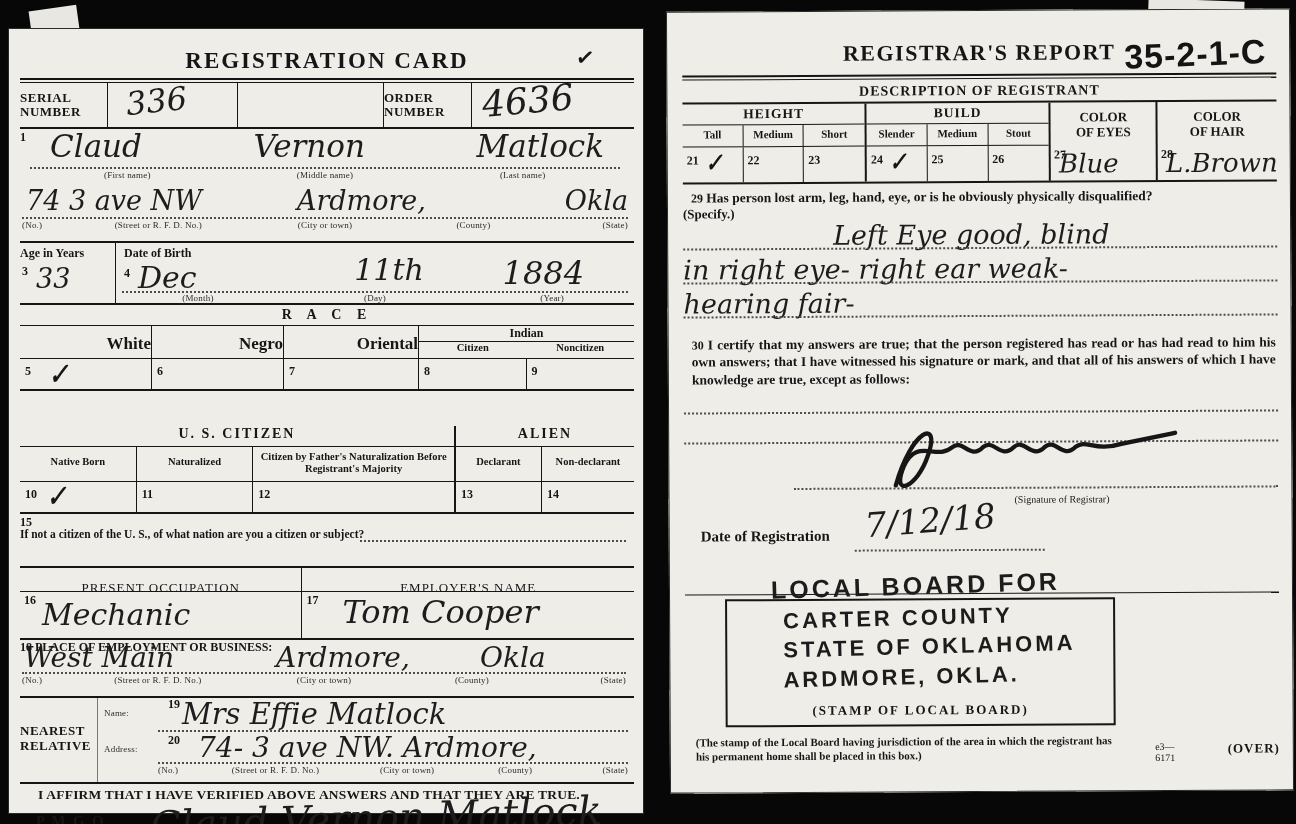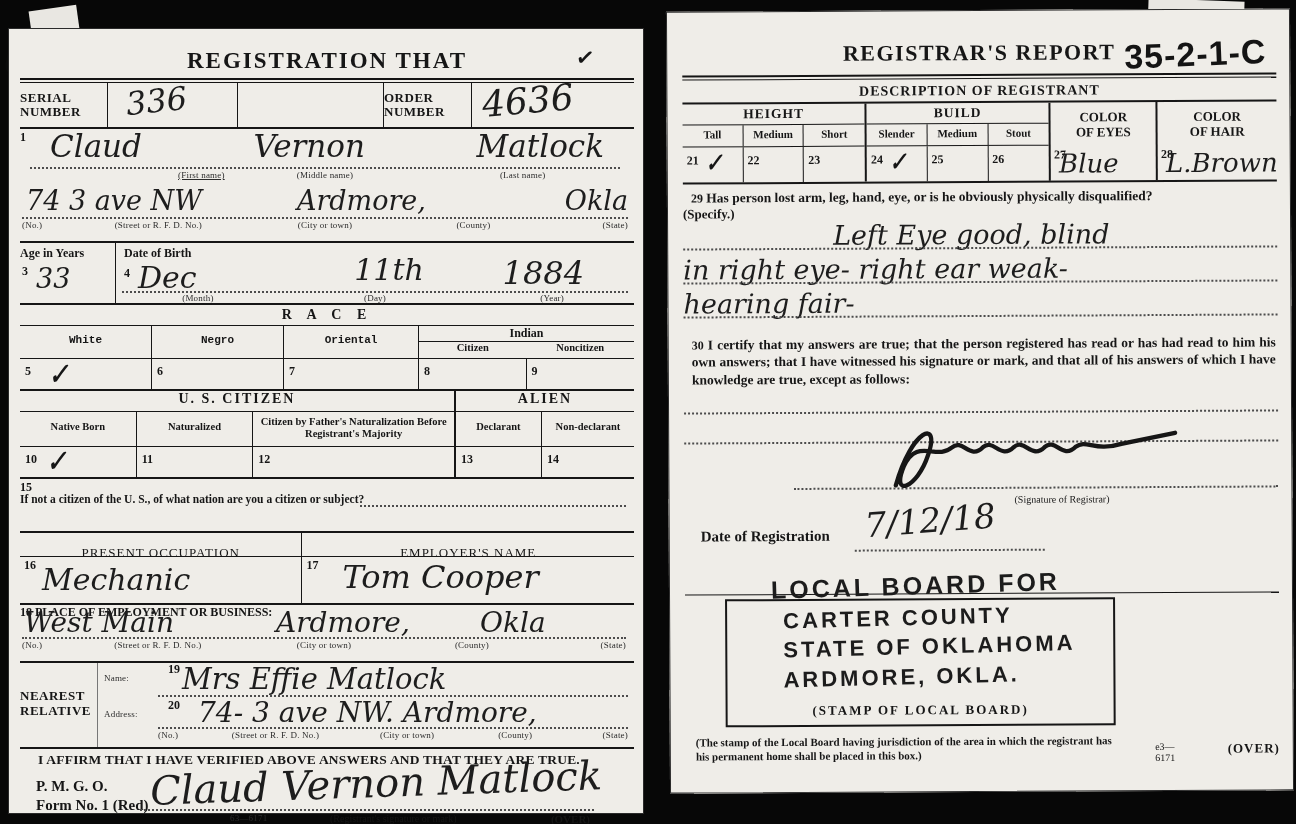--- a/index.html
+++ b/index.html
@@ -43,21 +43,21 @@
   .order-label { border-left:0; }
   .order-val { flex:1; position:relative; }
   .order-val .hw { font-size:36px; position:absolute; left:10px; top:0px; transform:rotate(-5deg); }
 
   .name-row { height:56px; position:relative; }
   .name-row .numtag { position:absolute; left:0; top:2px; }
   .name-hw { position:absolute; left:30px; right:30px; top:2px; font-size:31px;
              display:flex; justify-content:space-between; }
   .name-dot { position:absolute; left:10px; right:14px; top:38px; }
   .name-labels { position:absolute; left:10px; right:14px; top:41px; display:flex; }
-  .name-labels span:nth-child(1){ width:33%; text-align:right;text-decoration:underline; }
+  .name-labels span:nth-child(1){ width:33%; text-align:center; }
   .name-labels span:nth-child(2){ width:34%; text-align:center; }
   .name-labels span:nth-child(3){ width:33%; text-align:center; }
 
   .addr-sec { height:58px; border-bottom:2px solid #161616; position:relative; }
   .addr-head { font-size:12px; font-weight:700; letter-spacing:.3px; }
   .addr-hw { position:absolute; left:6px; right:6px; top:2px; font-size:27px; display:flex; }
   .addr-hw .p1 { width:45%; } .addr-hw .p2 { width:33%; } .addr-hw .p3 { width:22%; text-align:right; }
   .addr-dot { position:absolute; left:2px; right:6px; top:32px; }
   .addr-labels { position:absolute; left:2px; right:6px; top:35px; display:flex; }
   .addr-labels span:nth-child(1){ width:9%; }
@@ -82,33 +82,33 @@
   .dob-labels span:nth-child(1){ width:30%; text-align:center; }
   .dob-labels span:nth-child(2){ width:40%; text-align:center; }
   .dob-labels span:nth-child(3){ width:30%; text-align:center; }
 
   .race-sec { border-bottom:2px solid #161616; }
   .race-head { text-align:center; font-size:14px; font-weight:700; letter-spacing:6px; height:20px; padding-top:2px; }
   .race-grid { display:flex; border-top:1.5px solid #161616; height:64px; }
   .race-col { border-right:1.5px solid #161616; display:flex; flex-direction:column; }
   .race-col:last-child { border-right:0; }
   .rc1{width:21.5%}.rc2{width:21.5%}.rc3{width:22%}.rc-ind{width:35%; border-right:0;}
-  .race-lab { font-size:11px; font-weight:700; text-align:center; padding-top:8px; height:32px;font-family:Liberation Mono, monospace; }
+  .race-lab { font-size:17px; font-weight:700; text-align:right; padding-top:8px; height:32px; }
   .race-num { border-top:1.5px solid #161616; flex:1; position:relative; padding:2px 0 0 5px; }
   .race-num .mark { position:absolute; left:28px; top:3px; }
   .ind-head { font-size:12px; font-weight:700; text-align:center; height:15px; }
   .ind-sub { display:flex; height:17px; border-top:1px solid #161616; }
   .ind-sub span { width:50%; font-size:10.5px; font-weight:700; text-align:center; }
   .ind-sub span:first-child { border-right:0; }
   .ind-nums { display:flex; border-top:1.5px solid #161616; flex:1; }
   .ind-nums div { width:50%; padding:2px 0 0 5px; }
   .ind-nums div:first-child { border-right:1.5px solid #161616; }
 
   .cit-sec { border-bottom:2px solid #161616; }
-  .cit-heads { display:flex; height:20px; }
+  .cit-heads { display:flex; height:20px;margin-top:35px; }
   .cit-heads .ush { width:71%; text-align:center; font-size:14px; font-weight:700; letter-spacing:2px; border-right:2px solid #161616; }
   .cit-heads .alh { width:29%; text-align:center; font-size:14px; font-weight:700; letter-spacing:2px; }
   .cit-grid { display:flex; border-top:1.5px solid #161616; height:66px; }
   .cit-col { border-right:1.5px solid #161616; display:flex; flex-direction:column; }
   .cc1{width:19%}.cc2{width:19%}.cc3{width:33%; border-right:2px solid #161616;}.cc4{width:14%}.cc5{width:15%; border-right:0;}
   .cit-lab { height:34px; font-size:10.5px; font-weight:700; text-align:center; padding:9px 2px 0; line-height:1.1; }
   .cc3 .cit-lab { padding-top:4px; }
   .cit-num { border-top:1.5px solid #161616; flex:1; position:relative; padding:2px 0 0 5px; }
   .cit-num .mark { position:absolute; left:26px; top:2px; }
 
@@ -241,21 +241,21 @@
 
 <div class="stage">
 
   <div class="artifact art-white" style="left:30px; top:8px; width:48px; height:24px; transform:rotate(-8deg);"></div>
   <div class="artifact art-white" style="left:1148px; top:0; width:96px; height:34px; transform:rotate(2deg);"></div>
   <div class="artifact art-black" style="left:8px; top:30px; width:34px; height:46px; transform:rotate(12deg); border-radius:40% 10% 50% 20%;"></div>
 
   <div class="card" id="card-left">
 
     <div class="l-title-row">
-      <div class="l-title">REGISTRATION THAT</div>
+      <div class="l-title">REGISTRATION CARD</div>
       <div class="l-check">✓</div>
     </div>
     <div class="dbl-rule"></div>
 
     <div class="serial-row">
       <div class="serial-label">
         <span>SERIAL</span><br>
         <span>NUMBER</span>
       </div>
       <div class="serial-val">

